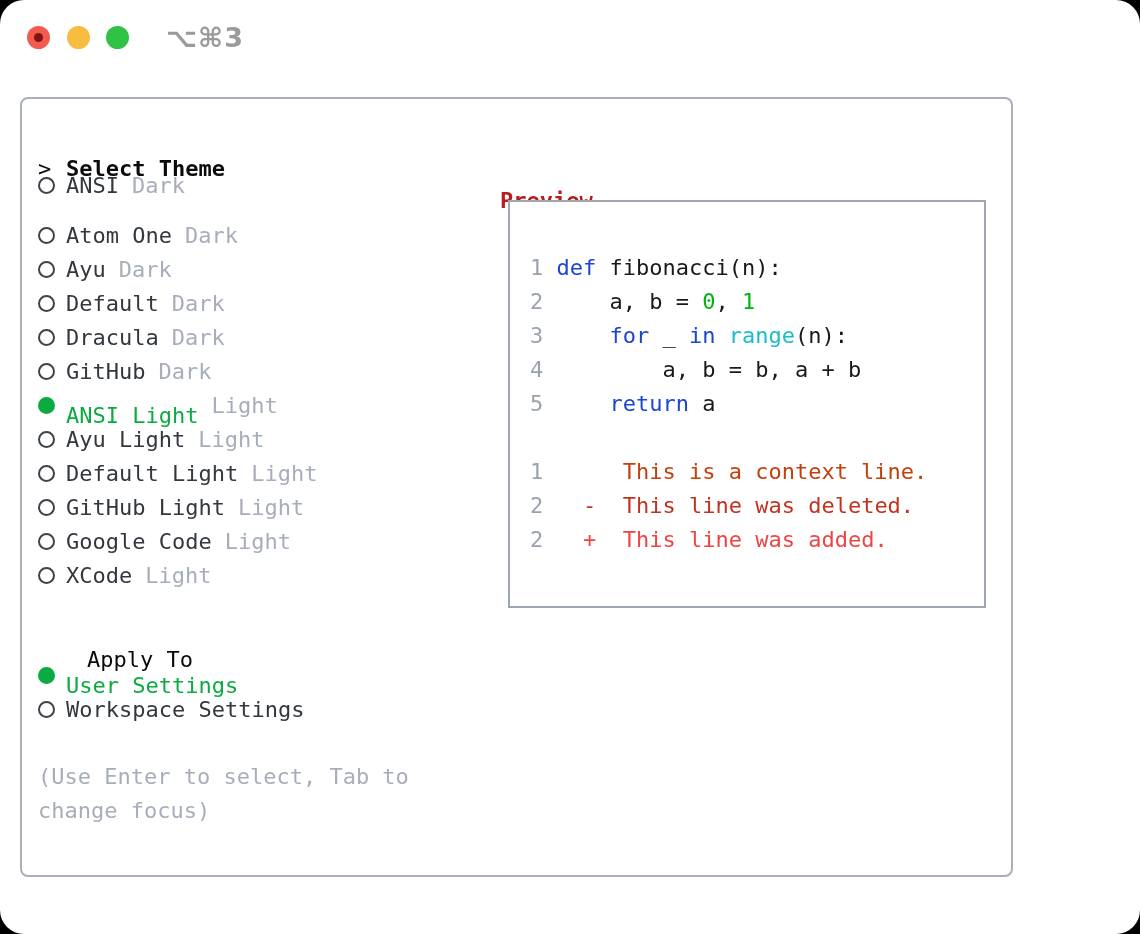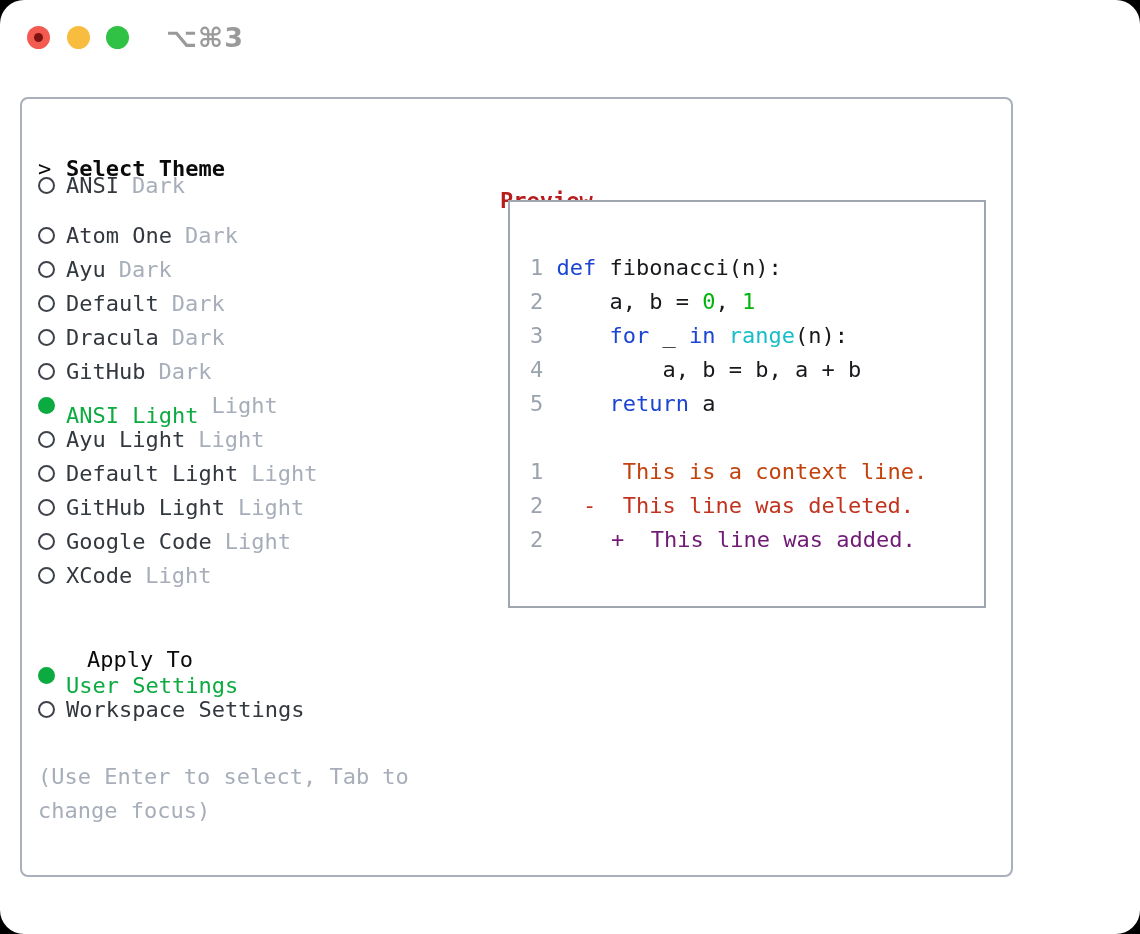--- a/index.html
+++ b/index.html
@@ -36,21 +36,21 @@
     border:2px solid #9fa6b0;background:#fff;}
   .code{position:absolute;left:0;top:0;padding:49px 0 0 20px;}
   .cl{height:34px;line-height:34px;font-size:22px;white-space:pre;color:#17191c;}
   .ln{display:inline-block;width:2ch;color:#9aa2ae;}
   .kw{color:#1b45d2;text-align:right;}
   .fn{color:#17bec9;}
   .nu{color:#00b40b;}
   .tx{color:#17191c;}
   .ctx{color:#c2410c;}
   .del{color:#c2331f;}
-  .add{color:#701a75;margin-left:28px;}
+  .add{color:#ef4444;}
 </style>
 </head>
 <body>
 
 <div class="window">
 
   <div class="titlebar">
     <span class="light red"></span>
     <span class="light yellow"></span>
     <span class="light green"></span>

